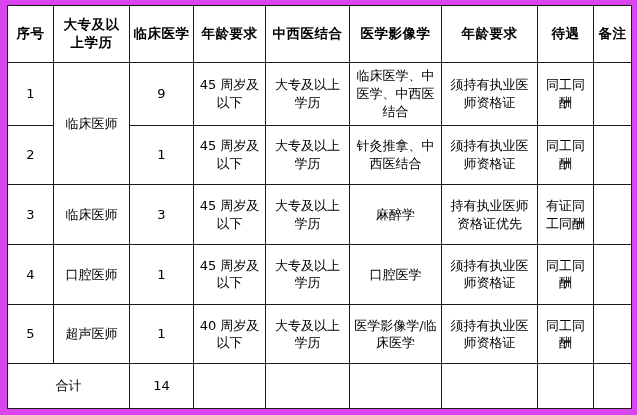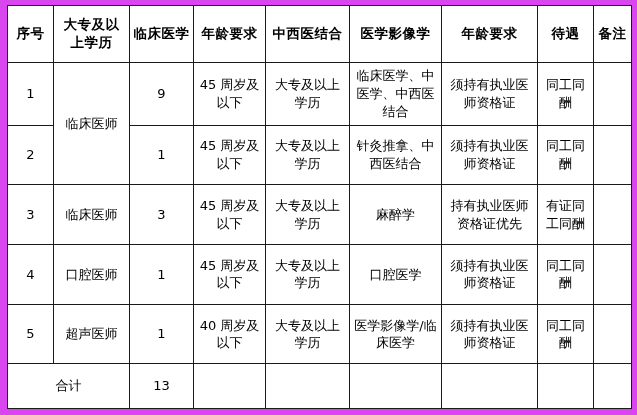--- a/index.html
+++ b/index.html
@@ -142,21 +142,21 @@
         <td class="num-cell">1</td>
         <td>40 周岁及以下</td>
         <td>大专及以上学历</td>
         <td>医学影像学/临床医学</td>
         <td>须持有执业医师资格证</td>
         <td>同工同酬</td>
         <td></td>
       </tr>
       <tr class="total-row">
         <td colspan="2">合计</td>
-        <td class="num-cell">13</td>
+        <td class="num-cell">14</td>
         <td></td>
         <td></td>
         <td></td>
         <td></td>
         <td></td>
         <td></td>
       </tr>
     </tbody>
   </table>
 </div>

